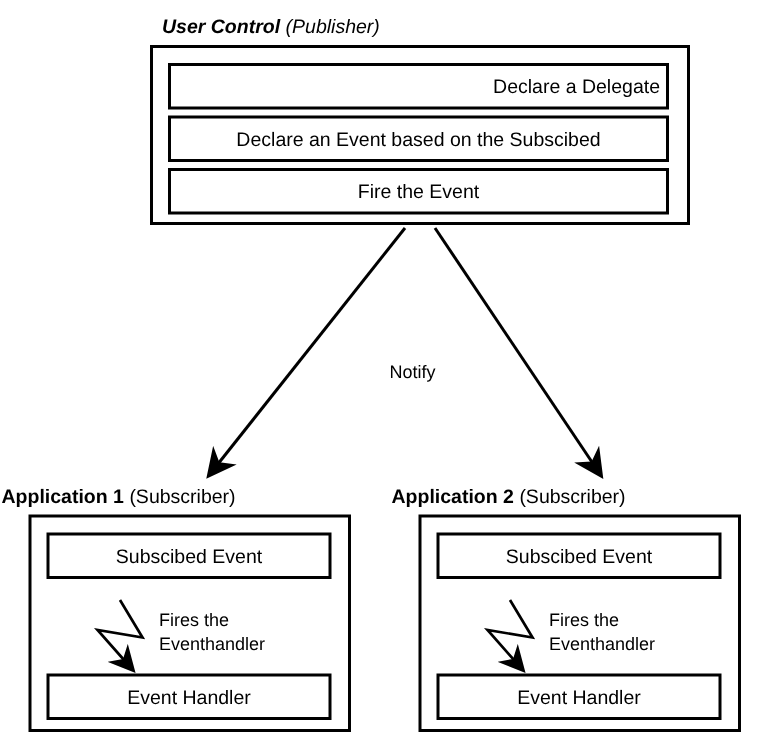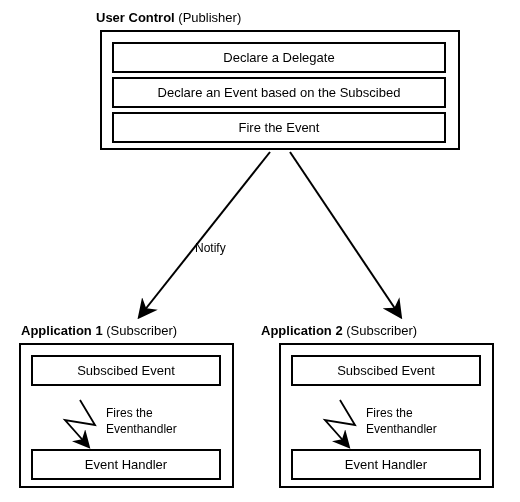--- a/index.html
+++ b/index.html
@@ -3,35 +3,35 @@
 <meta charset="utf-8">
 <style>
   * { box-sizing: border-box; }
   body { margin: 0; padding: 0; font-family: Verdana, Geneva, sans-serif; font-size: 13px; background: #fff; color: #000; }
   .canvas { position: relative; width: 520px; height: 502px; background: #fff; }
   .abs { position: absolute; }
   .outer-box { border: 2.5px solid #000; }
   .inner-box { border: 2px solid #000; text-align: center; padding: 6px 4px; }
   .title { font-size: 13px; }
   .title b { font-weight: bold; }
-  .ann { font-size: 12px; line-height: 1.35; }
+  .ann { font-size: 12px; text-align: center; line-height: 1.35; }
   svg { position: absolute; left: 0; top: 0; }
 </style>
 </head>
 <body>
 
 <div class="canvas">
 
-  <div class="abs title" style="left:96px; top:10px;">
+  <div class="abs title" style="left:108px; top:10px;font-style:italic;">
     <b>User Control</b>
     <span>(Publisher)</span>
   </div>
 
   <div class="abs outer-box" style="left:100px; top:30px; width:360px; height:120px;">
-    <div class="abs inner-box" style="left:10px; top:10px; width:334px;">Declare a Delegate</div>
+    <div class="abs inner-box" style="left:10px; top:10px; width:334px;text-align:right;">Declare a Delegate</div>
     <div class="abs inner-box" style="left:10px; top:45px; width:334px;">Declare an Event based on the Subscibed</div>
     <div class="abs inner-box" style="left:10px; top:80px; width:334px;">Fire the Event</div>
   </div>
 
   <svg width="520" height="502">
     <defs>
       <marker id="ah" markerWidth="10" markerHeight="10" refX="8" refY="5" orient="auto">
         <path d="M0,0 L10,5 L0,10 L3,5 Z" fill="#000"></path>
       </marker>
     </defs>
@@ -42,21 +42,21 @@
 
     <path d="M80,400 L95,425 L65,420 L88,446" stroke="#000" stroke-width="1.8" fill="none" marker-end="url(#ah)"></path>
 
     <path d="M340,400 L355,425 L325,420 L348,446" stroke="#000" stroke-width="1.8" fill="none" marker-end="url(#ah)"></path>
   </svg>
 
   <div class="abs ann" style="left:195px; top:240px; width:160px;">
     <span>Notify</span><br>
   </div>
 
-  <div class="abs title" style="left:21px; top:323px;">
+  <div class="abs title" style="left:1px; top:323px;">
     <b>Application 1</b>
     <span>(Subscriber)</span>
   </div>
 
   <div class="abs outer-box" style="left:19px; top:343px; width:215px; height:145px;">
     <div class="abs inner-box" style="left:10px; top:10px; width:190px;">Subscibed Event</div>
     <div class="abs inner-box" style="left:10px; top:104px; width:190px;">Event Handler</div>
   </div>
   <div class="abs ann" style="left:106px; top:405px; width:110px; text-align:left;">
     <span>Fires the</span><br>

